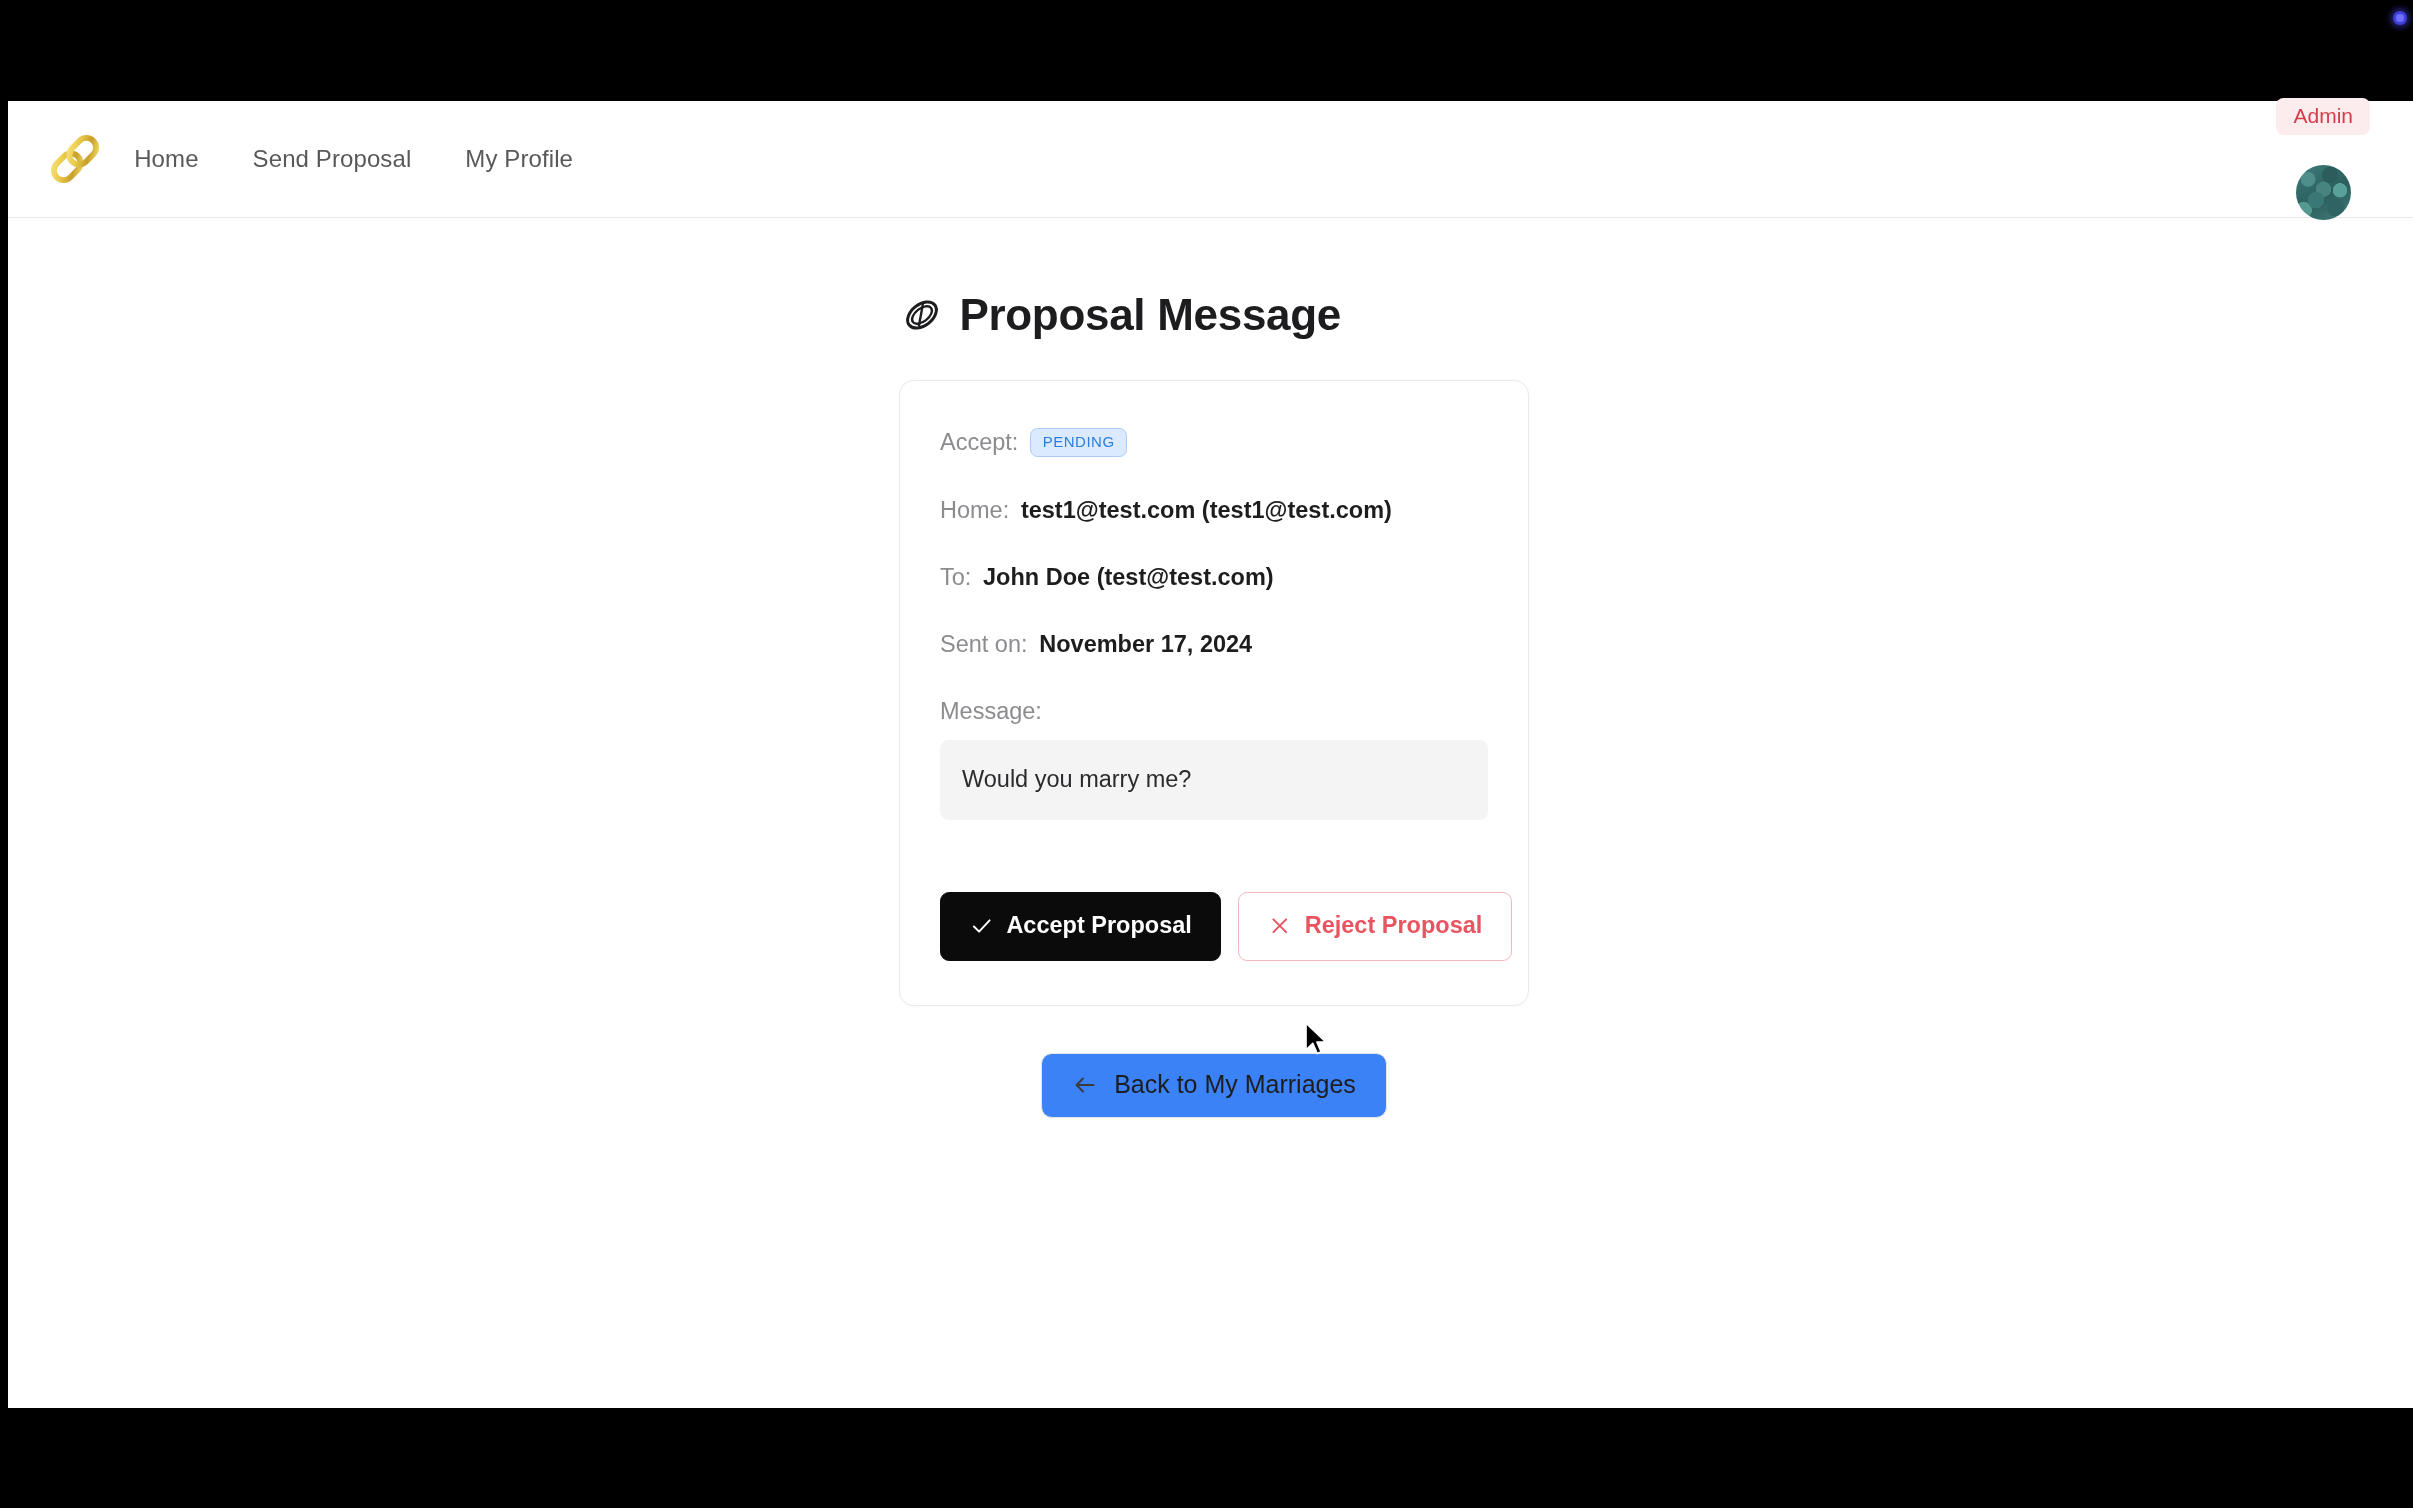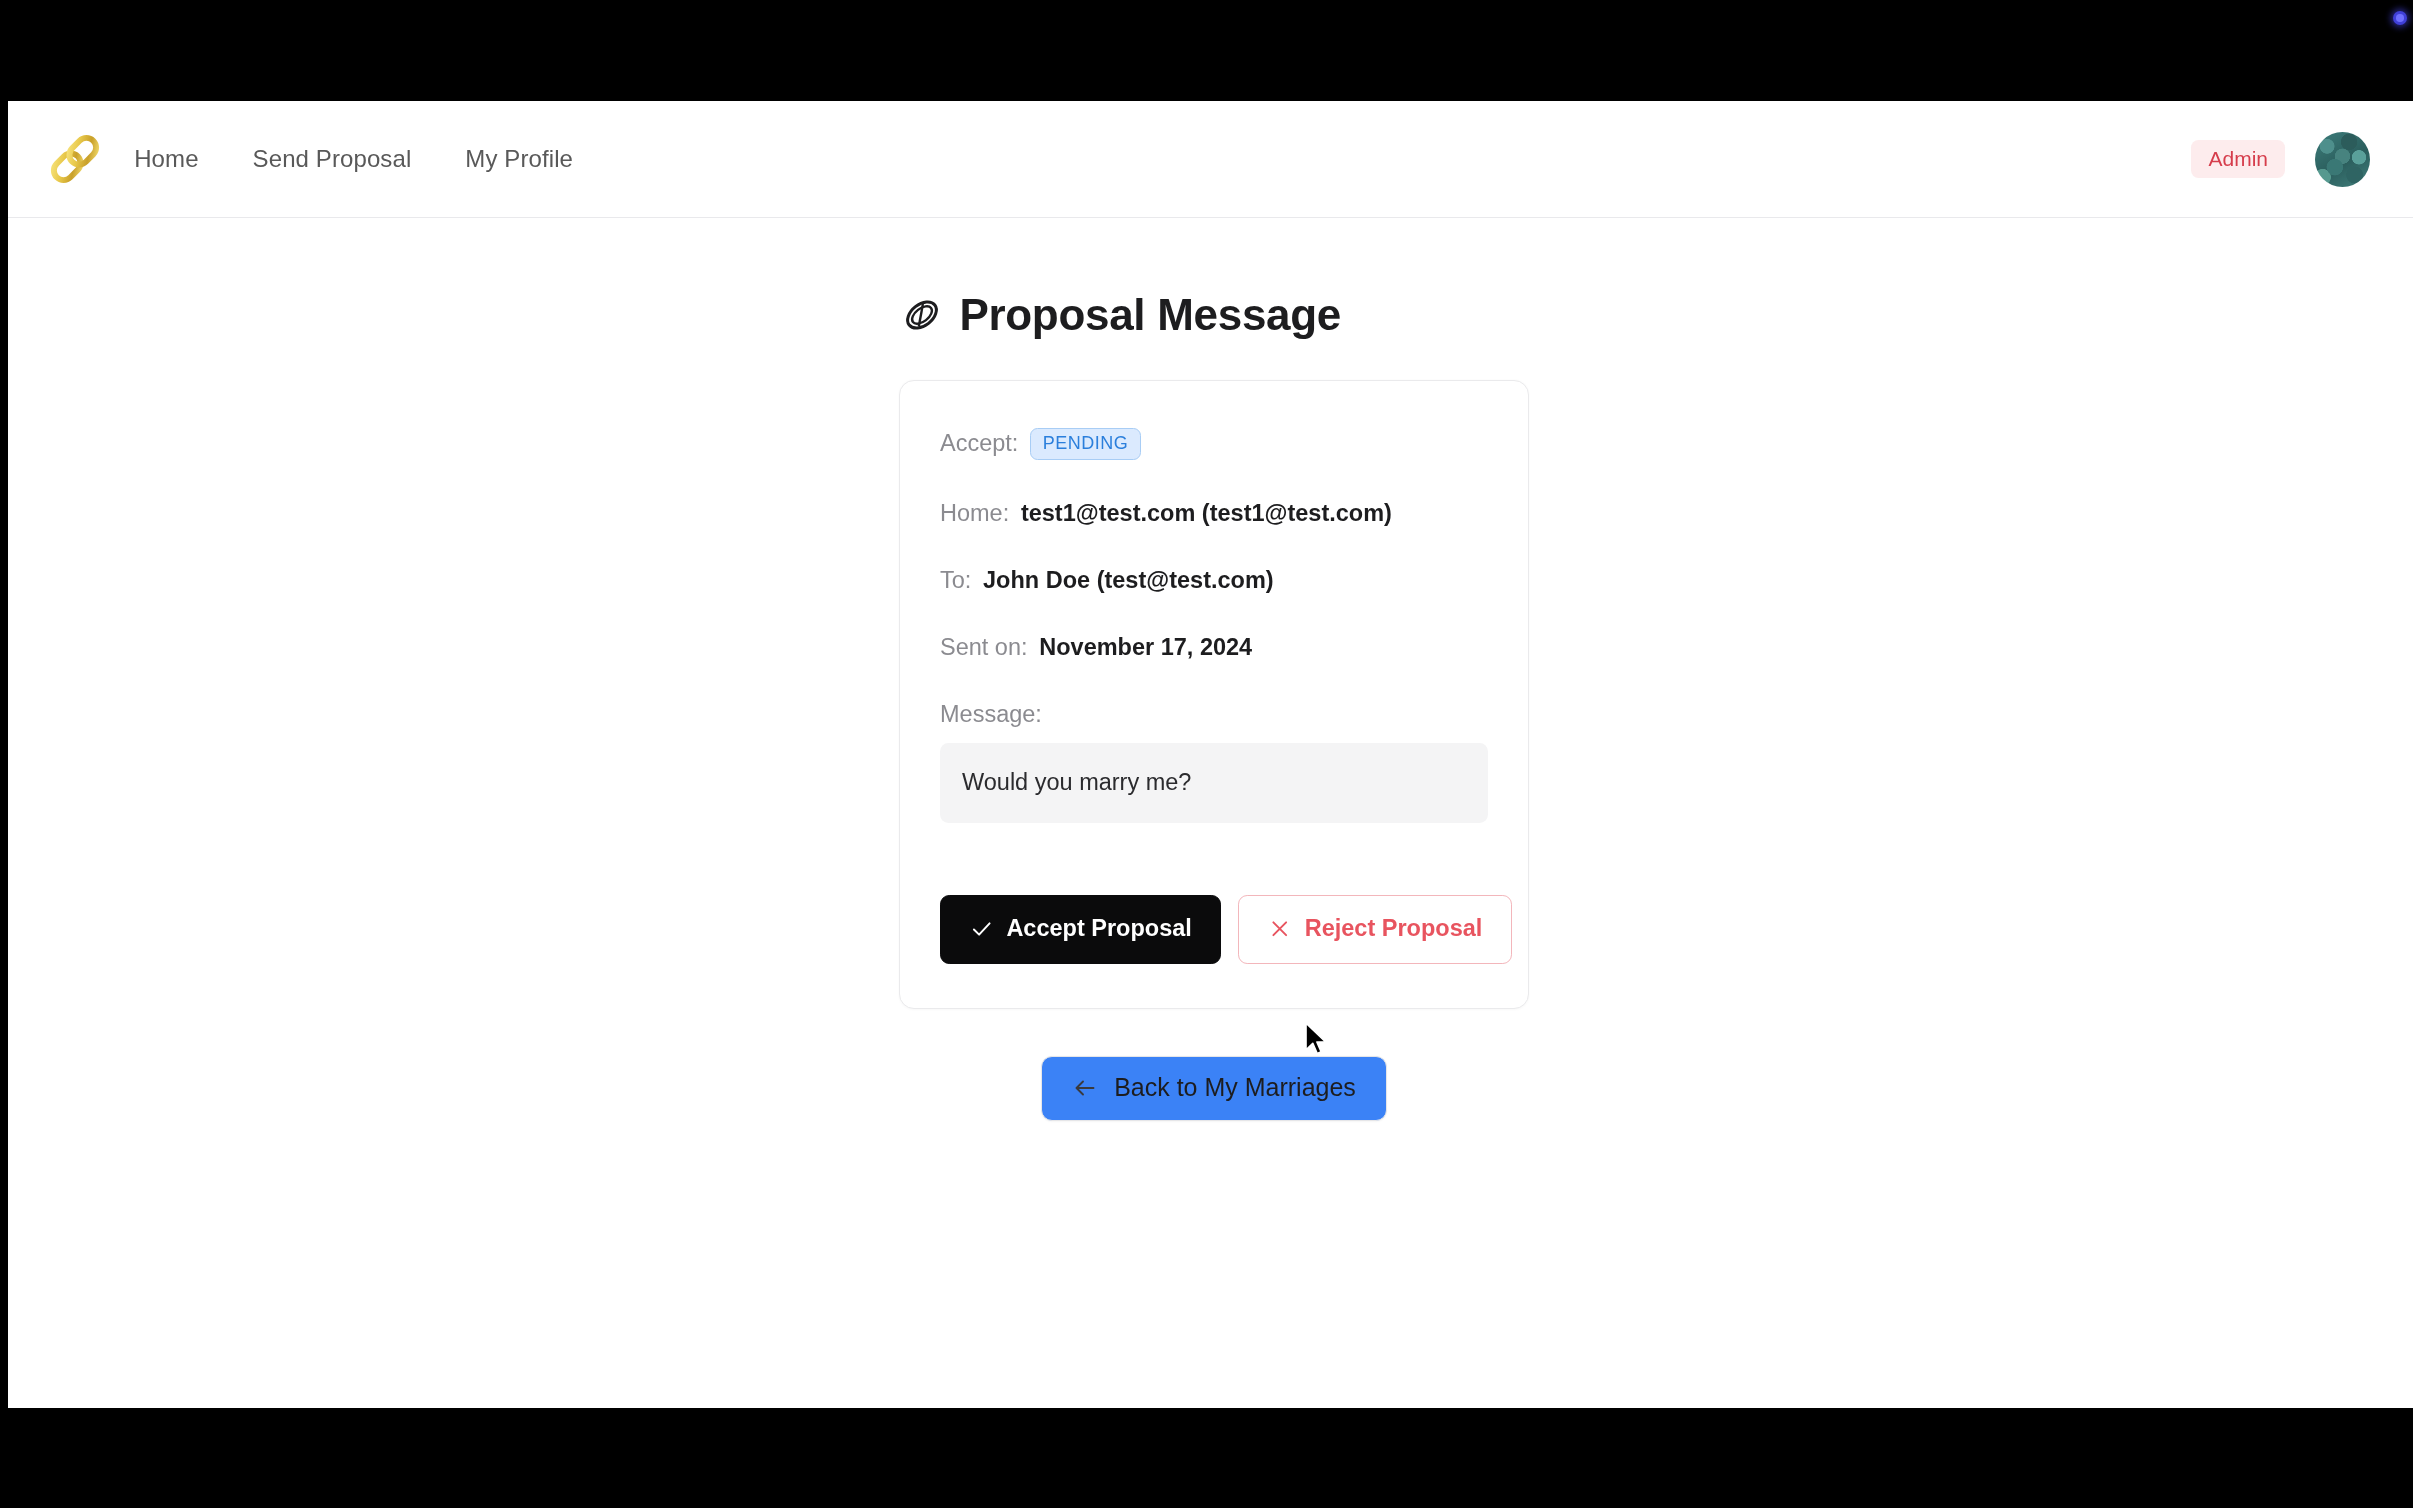--- a/index.html
+++ b/index.html
@@ -100,20 +100,21 @@
     white-space: nowrap;
     cursor: pointer;
   }
 
   .nav-right {
     margin-left: auto;
     display: flex;
     align-items: center;
     gap: 30px;
     padding-right: 17px;
+    flex-direction: column;
   }
 
   .role-badge {
     background: #fdeced;
     color: #d63d4c;
     font-size: 21px;
     font-weight: 500;
     border-radius: 7.5px;
     padding: 7.5px 17px 9.2px;
     line-height: 1;
@@ -198,21 +199,21 @@
     color: #1d1d1f;
     font-weight: bold;
     white-space: nowrap;
   }
 
   .status-badge {
     display: inline-block;
     background: #dbeafe;
     border: 1.7px solid #a8cdf5;
     color: #2b7fdc;
-    font-size: 18px;
+    font-size: 15px;
     font-weight: 500;
     letter-spacing: 0.5px;
     border-radius: 7.5px;
     padding: 5px 11.7px 6.7px;
     line-height: 1;
   }
 
   .message-block { margin-top: 37px; }
 
   .message-label {

